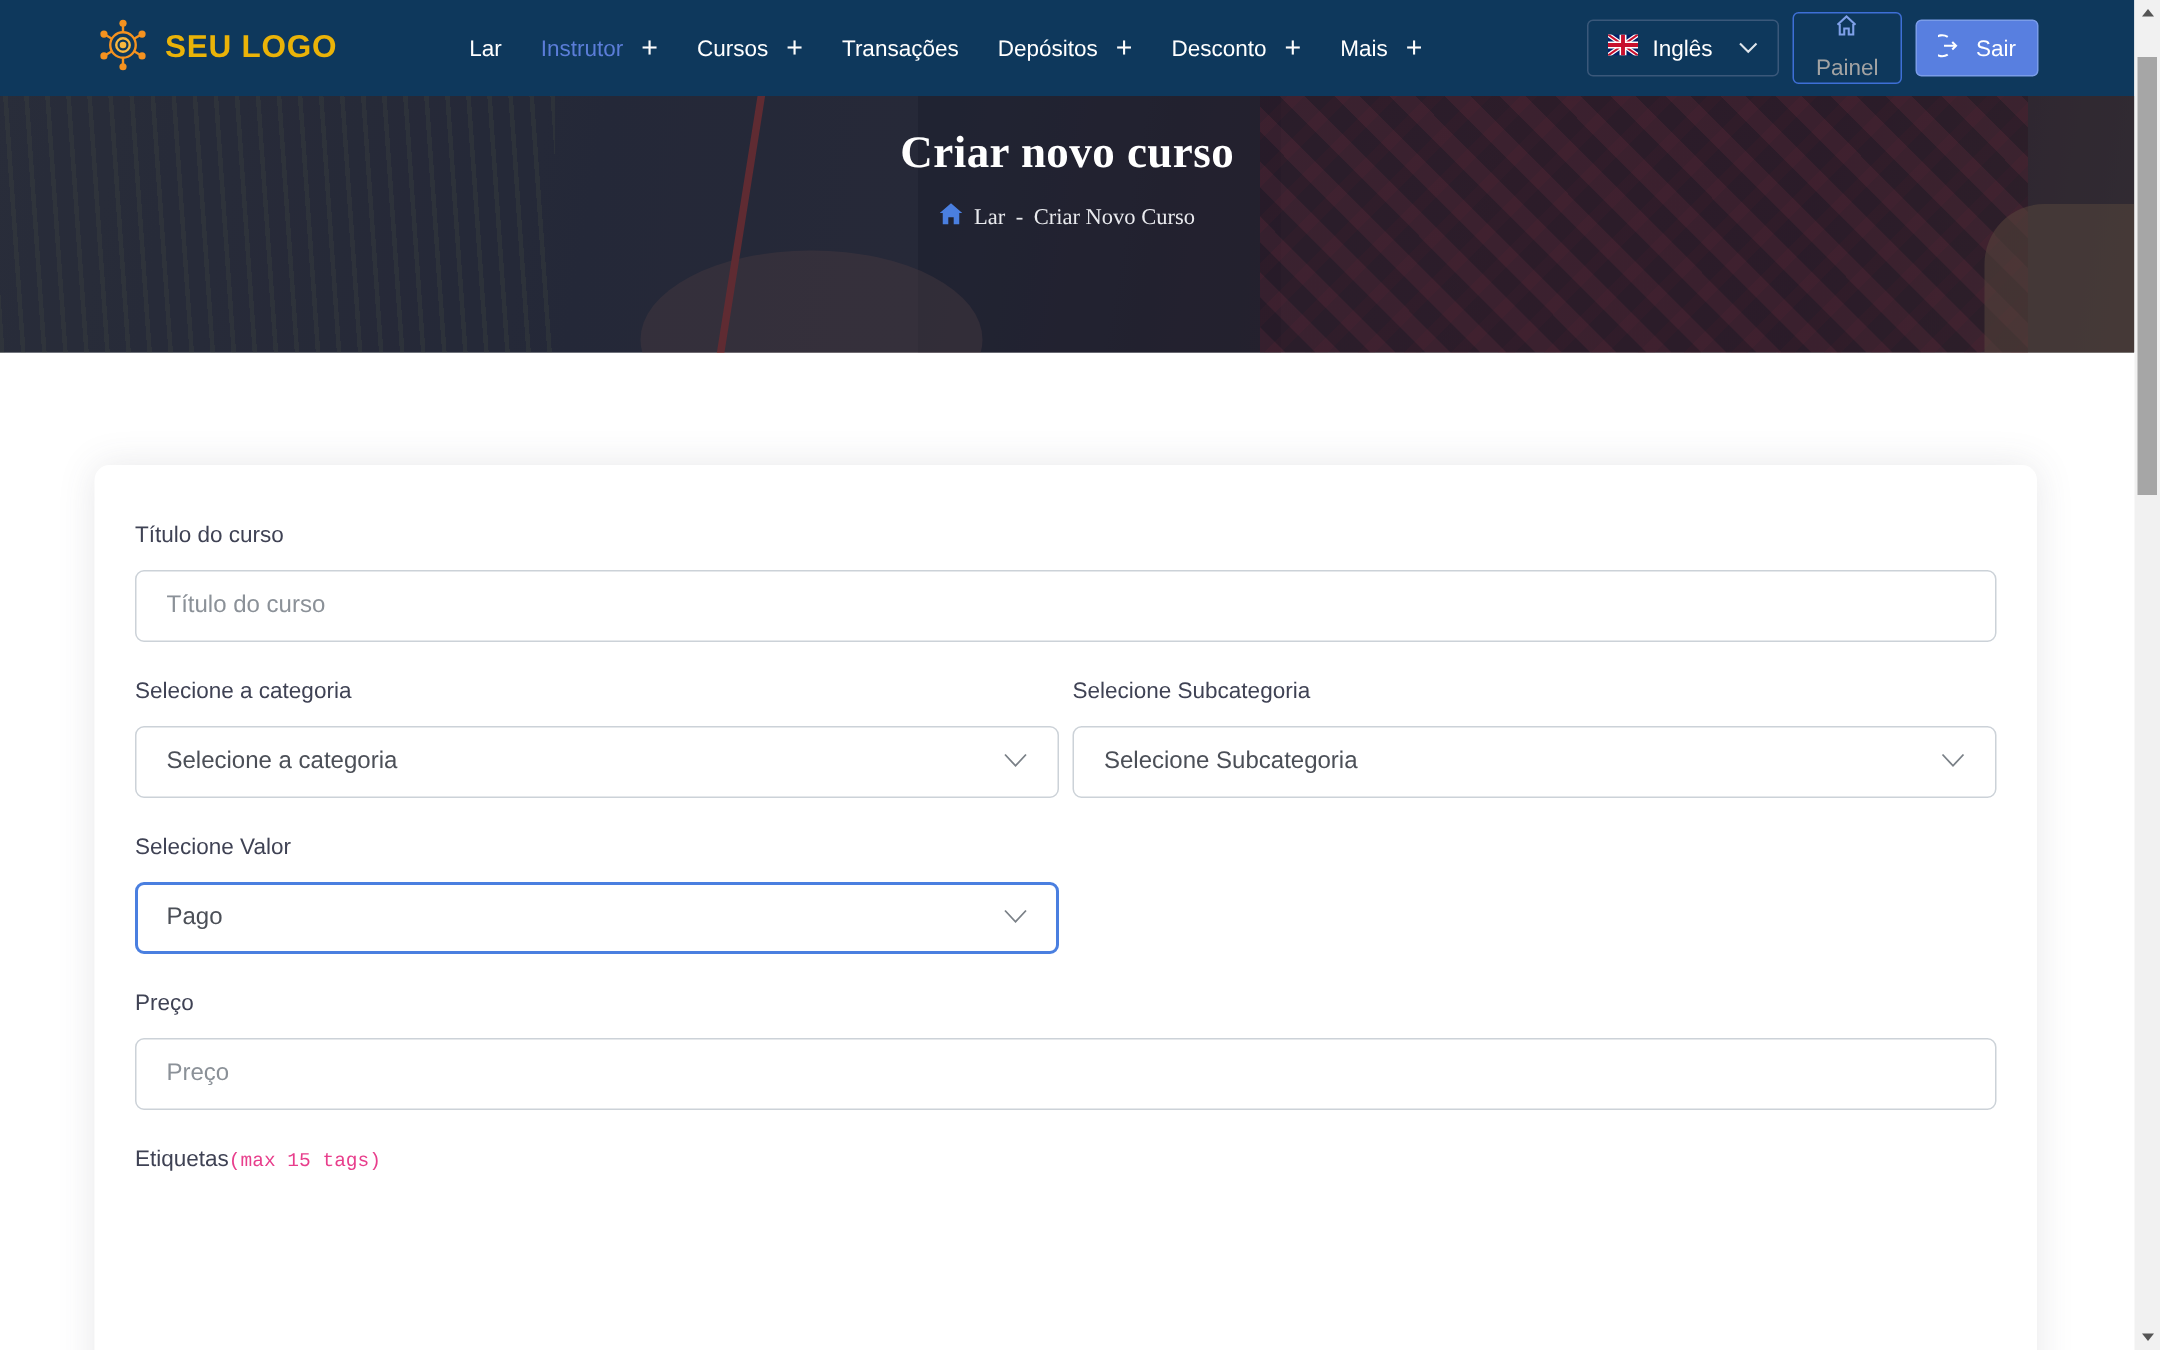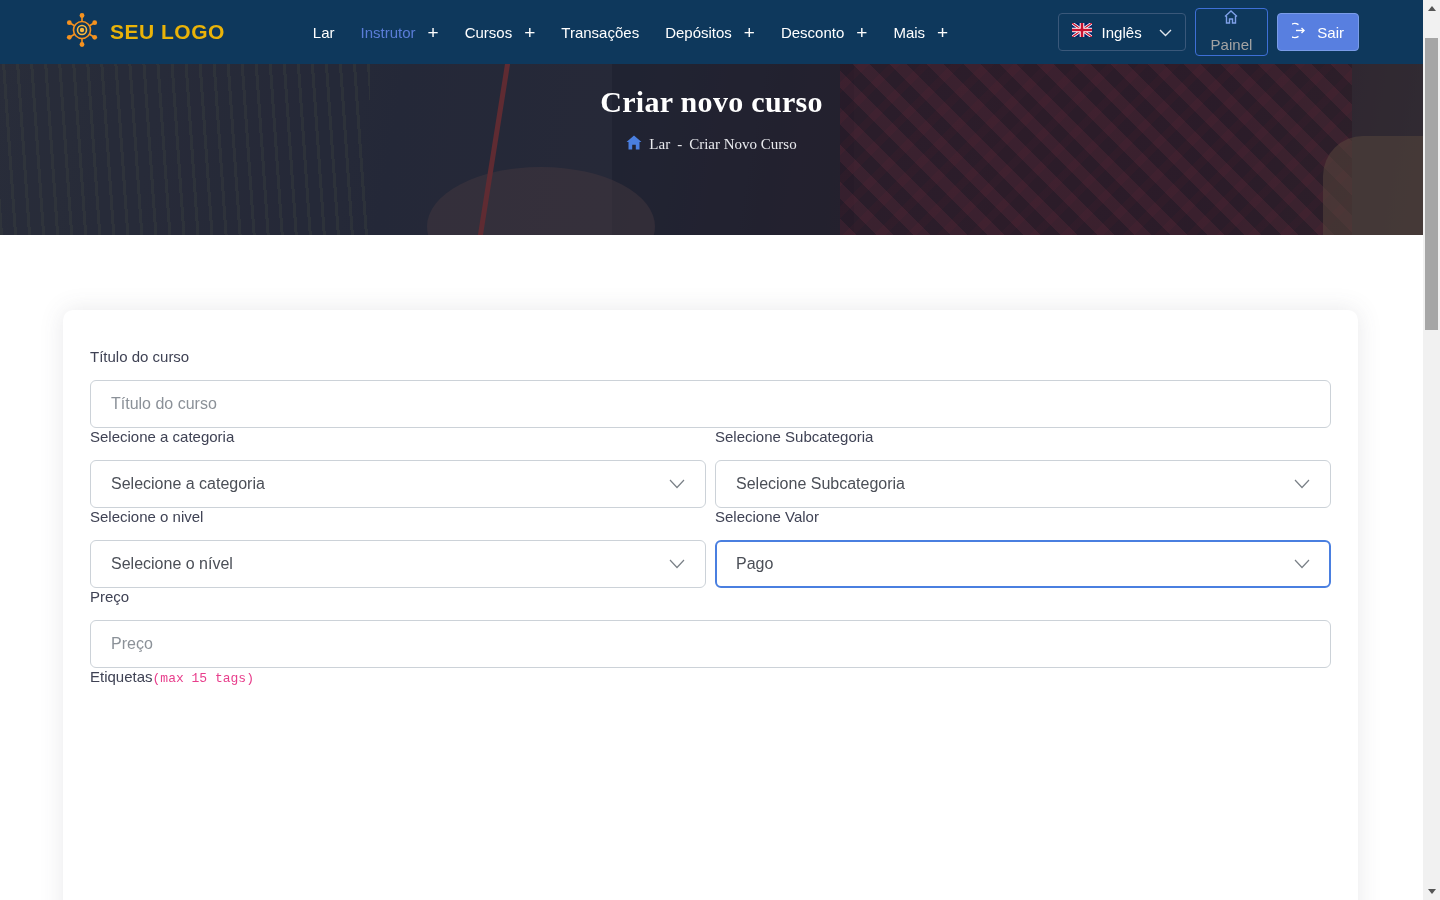--- a/index.html
+++ b/index.html
@@ -70,21 +70,21 @@
     color:#e9eaee; font-size:15px; }
   .breadcrumb a { color:#e9eaee; text-decoration:none; }
 
   
   .main-area { background:#ffffff; }
   .card {
     width:1295px; margin:75px 0 0 63px; background:#ffffff;
     border-radius:10px; box-shadow:0 0 25px rgba(80,80,90,.13);
     padding:38px 27px 60px; min-height:1100px;
   }
-  .form-group { }
+  .form-group { margin-bottom:24px; }
   .form-label { display:block; font-size:15px; color:#3f4254; margin-bottom:15px; }
   .form-label code { font-family:"Liberation Mono","DejaVu Sans Mono",monospace; font-size:13px; color:#e83e8c; }
   .text-input, .select-box {
     width:100%; height:48px; border:1px solid #ccd2d8; border-radius:6px;
     font-family:"Liberation Sans",sans-serif; font-size:16px; padding:0 20px; background:#fff;
     display:flex; align-items:center; color:#4b4f57;
   }
   input.text-input::placeholder { color:#8b9198; opacity:1; }
   input.text-input { display:block; }
   .select-box { cursor:pointer; justify-content:space-between; }
@@ -262,31 +262,20 @@
               <svg width="16" height="10" viewBox="0 0 16 10">
                   <polyline points="1,1 8,8.5 15,1" fill="none" stroke="#7a8087" stroke-width="1.2"></polyline>
                 </svg>
             </span>
           </div>
         </div>
       </div>
 
       <div class="two-col">
         <div class="form-group">
-          <label class="form-label">Selecione o nivel</label>
-          <div class="select-box">
-            <span>Selecione o nível</span>
-            <span>
-              <svg width="16" height="10" viewBox="0 0 16 10">
-                  <polyline points="1,1 8,8.5 15,1" fill="none" stroke="#7a8087" stroke-width="1.2"></polyline>
-                </svg>
-            </span>
-          </div>
-        </div>
-        <div class="form-group">
           <label class="form-label">Selecione Valor</label>
           <div class="select-box focused">
             <span>Pago</span>
             <span>
               <svg width="16" height="10" viewBox="0 0 16 10">
                   <polyline points="1,1 8,8.5 15,1" fill="none" stroke="#7a8087" stroke-width="1.2"></polyline>
                 </svg>
             </span>
           </div>
         </div>

